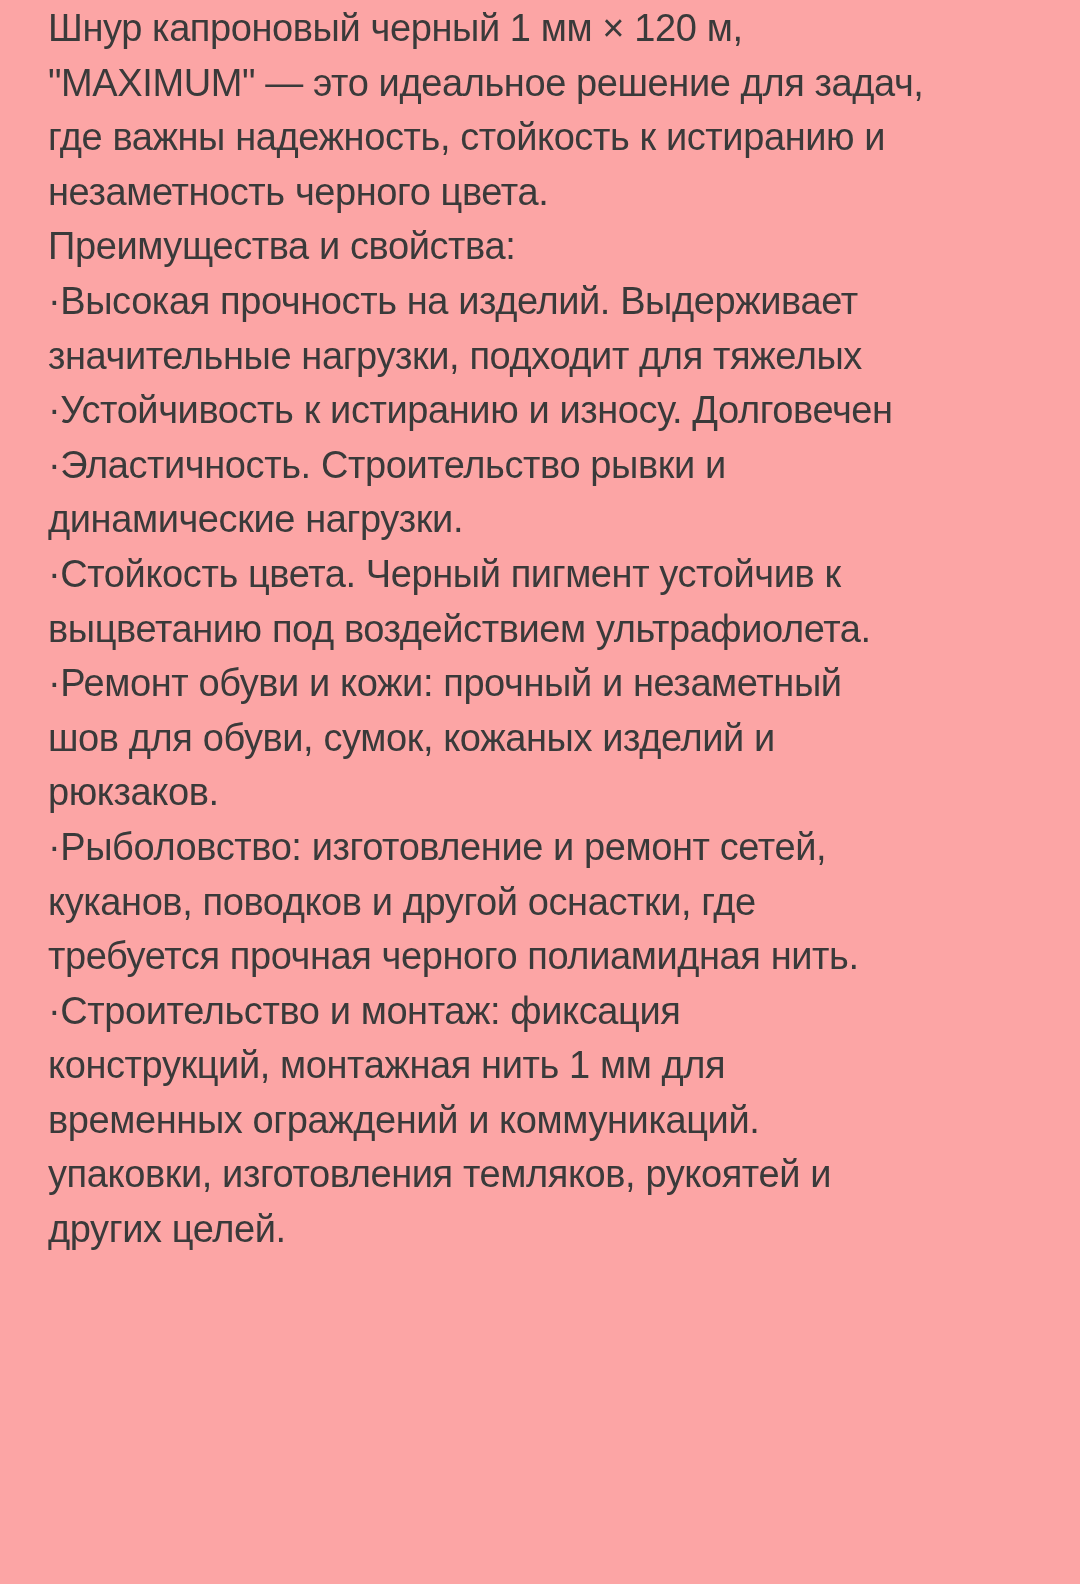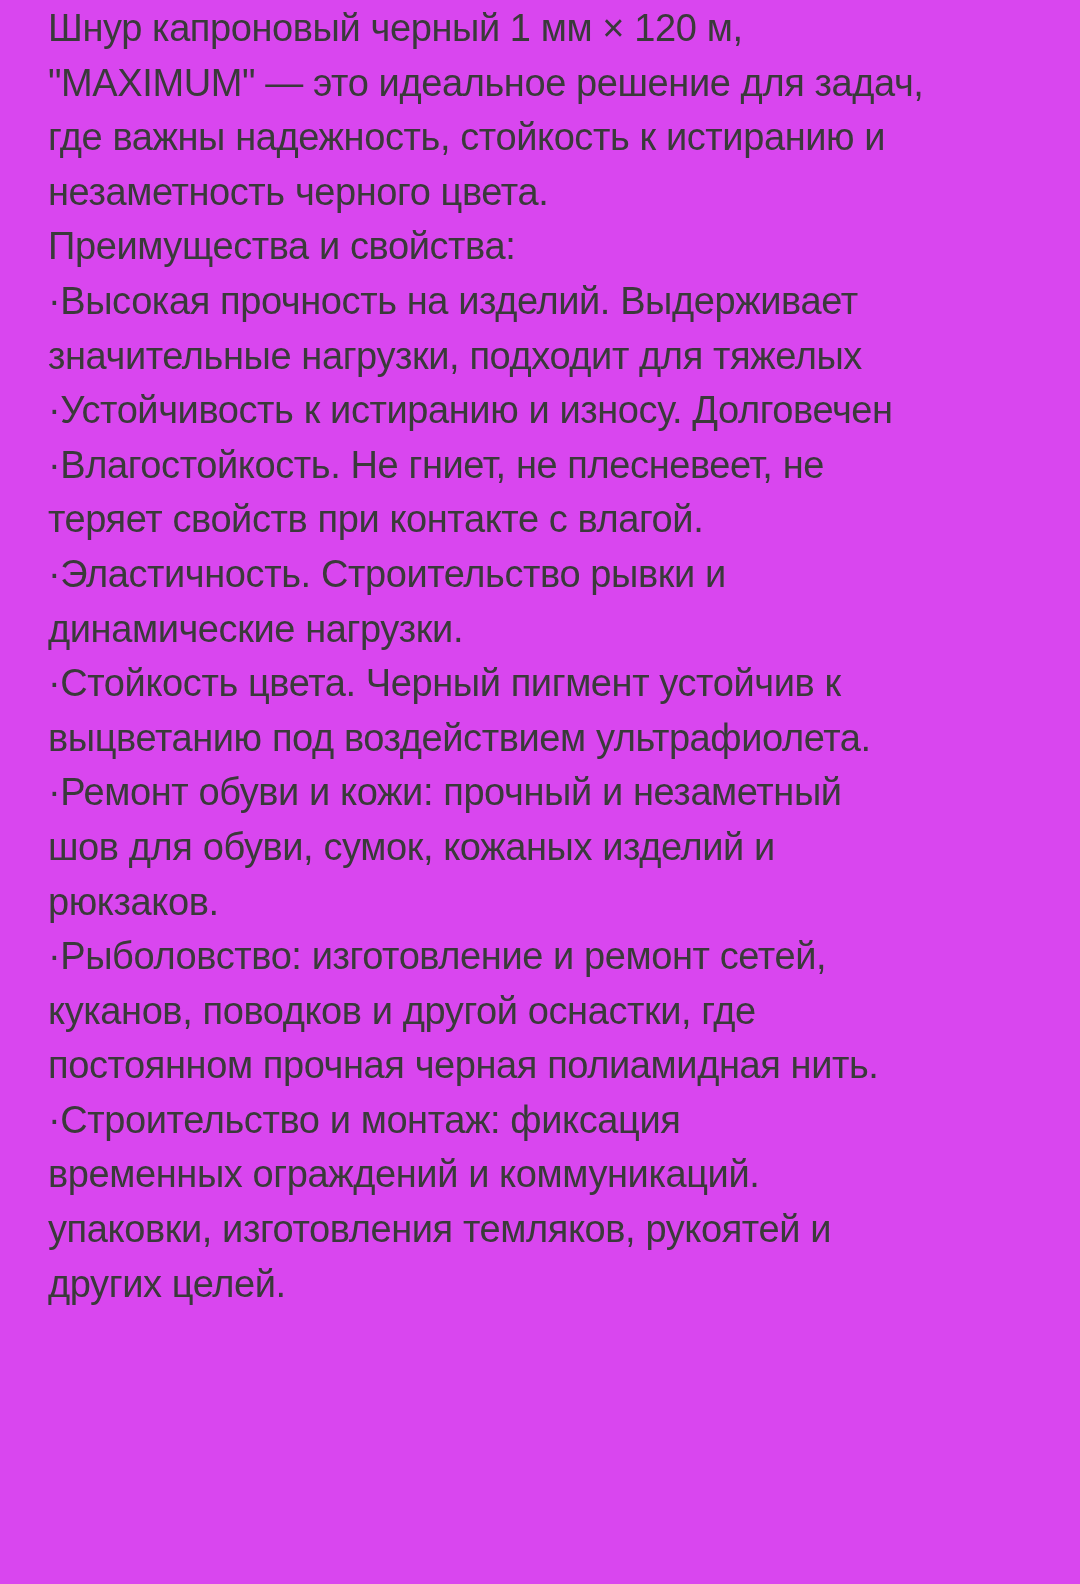--- a/index.html
+++ b/index.html
@@ -6,21 +6,21 @@
     margin: 0;
     padding: 0;
     width: 1080px;
     height: 1584px;
     background: #ffffff;
     overflow: hidden;
   }
   .page {
     width: 1080px;
     height: 1584px;
-    background: #d946ef;
+    background: #fca5a5;
     box-sizing: border-box;
   }
   .description {
     box-sizing: border-box;
     padding: 1px 20px 0 48px;
     font-family: "Liberation Sans", "DejaVu Sans", sans-serif;
     font-size: 38px;
     line-height: 54.6px;
     letter-spacing: -0.4px;
     font-weight: 400;
@@ -51,43 +51,40 @@
         <div class="line">Преимущества и свойства:</div>
       </div>
       <div class="paragraph">
         <div class="line">·Высокая прочность на изделий. Выдерживает</div>
         <div class="line">значительные нагрузки, подходит для тяжелых</div>
       </div>
       <div class="paragraph">
         <div class="line">·Устойчивость к истиранию и износу. Долговечен</div>
       </div>
       <div class="paragraph">
-        <div class="line">·Влагостойкость. Не гниет, не плесневеет, не</div>
-        <div class="line">теряет свойств при контакте с влагой.</div>
-      </div>
-      <div class="paragraph">
         <div class="line">·Эластичность. Строительство рывки и</div>
         <div class="line">динамические нагрузки.</div>
       </div>
       <div class="paragraph">
         <div class="line">·Стойкость цвета. Черный пигмент устойчив к</div>
         <div class="line">выцветанию под воздействием ультрафиолета.</div>
       </div>
       <div class="paragraph">
         <div class="line">·Ремонт обуви и кожи: прочный и незаметный</div>
         <div class="line">шов для обуви, сумок, кожаных изделий и</div>
         <div class="line">рюкзаков.</div>
       </div>
       <div class="paragraph">
         <div class="line">·Рыболовство: изготовление и ремонт сетей,</div>
         <div class="line">куканов, поводков и другой оснастки, где</div>
-        <div class="line">постоянном прочная черная полиамидная нить.</div>
+        <div class="line">требуется прочная черного полиамидная нить.</div>
       </div>
       <div class="paragraph">
         <div class="line">·Строительство и монтаж: фиксация</div>
+        <div class="line">конструкций, монтажная нить 1 мм для</div>
         <div class="line">временных ограждений и коммуникаций.</div>
       </div>
       <div class="paragraph">
         <div class="line">упаковки, изготовления темляков, рукоятей и</div>
         <div class="line">других целей.</div>
       </div>
     </div>
 </div>
 
 </body></html>

